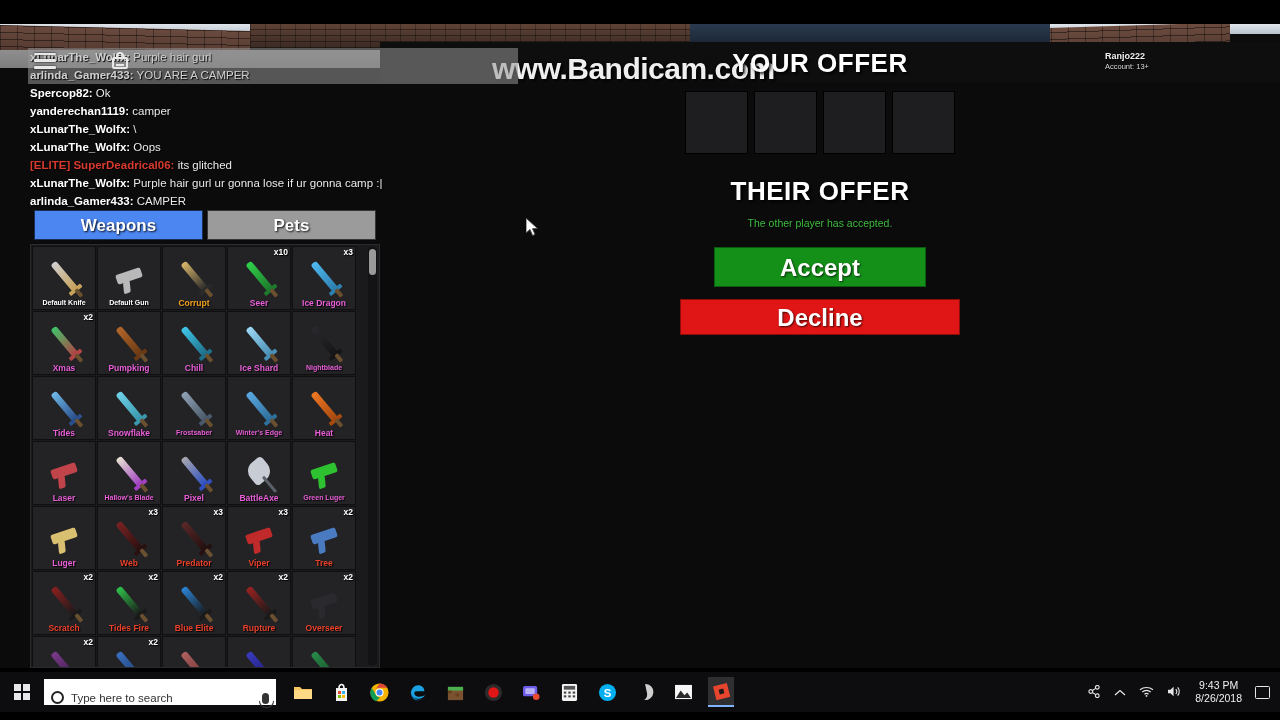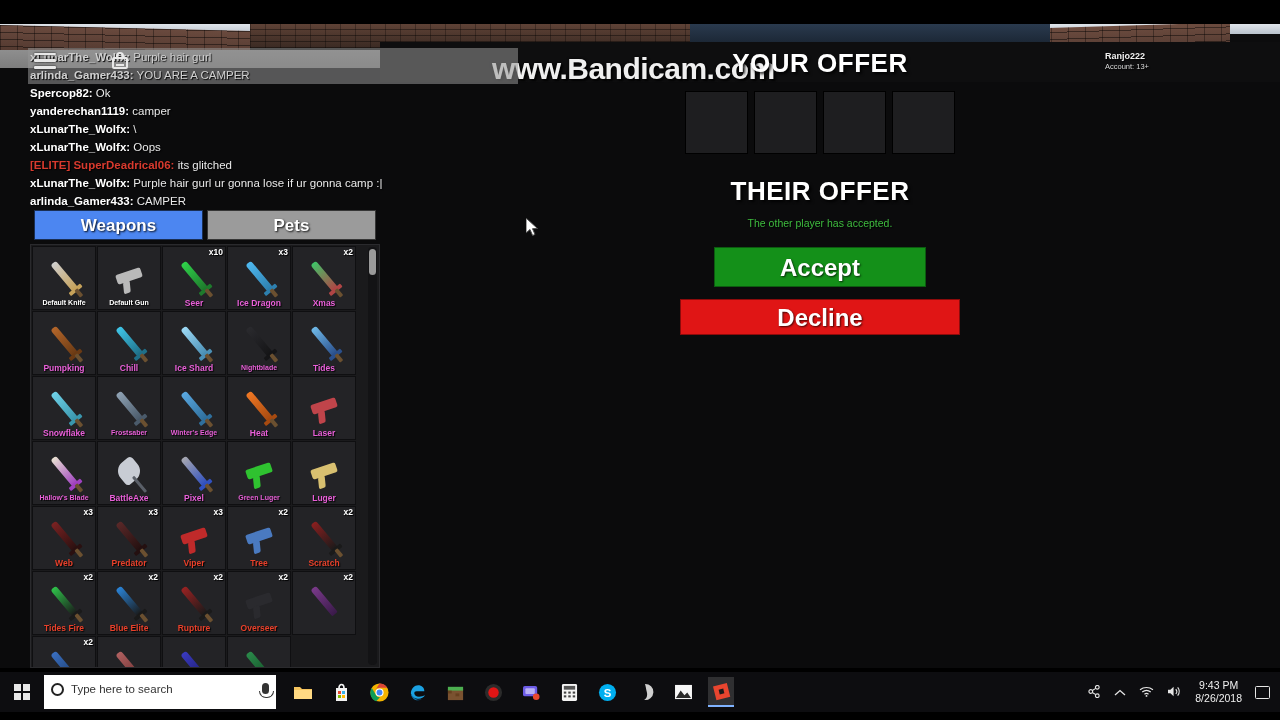--- a/index.html
+++ b/index.html
@@ -171,22 +171,22 @@
 
   
   #taskbar {
     position: absolute; left: 0; top: 672px; width: 1280px; height: 40px;
     background: #0d0d10; display: flex; align-items: center; z-index: 70;
   }
   .start-btn { width: 44px; height: 40px; display: flex; align-items: center; justify-content: center; cursor: pointer; }
   .win-logo { width: 16px; height: 16px; display: grid; grid-template-columns: 1fr 1fr; grid-template-rows: 1fr 1fr; gap: 2px; }
   .win-logo i { background: #e8e8e8; display: block; }
   .search-box {
-    width: 232px; height: 34px; background: #ffffff; display: flex; align-items: flex-start;
-    padding: 8px 7px; gap: 7px; cursor: text;
+    width: 232px; height: 26px; background: #ffffff; display: flex; align-items: flex-end;
+    padding: 1px 7px; gap: 7px; cursor: text;
   }
   .search-box .circ { width: 13px; height: 13px; border: 2px solid #222; border-radius: 50%; flex: 0 0 auto; }
   .search-box .ph { flex: 1; font-size: 11.5px; color: #333; }
   .search-box .mic { width: 7px; height: 11px; border-radius: 4px; background: #333; position: relative; flex: 0 0 auto; }
   .search-box .mic:after { content:''; position: absolute; left: -3px; top: 8px; width: 13px; height: 6px; border: 1.5px solid #333; border-top: none; border-radius: 0 0 7px 7px; }
   .tb-icons { display: flex; align-items: center; gap: 12px; margin-left: 14px; }
   .tb-ico { width: 26px; height: 30px; display: flex; align-items: center; justify-content: center; cursor: pointer; position: relative; }
   .tb-ico.active { background: rgba(255,255,255,.14); border-bottom: 2px solid #7fb2ff; }
   .tray { margin-left: auto; display: flex; align-items: center; gap: 13px; padding-right: 10px; }
   .tray-ico { color: #e6e6e6; font-size: 13px; cursor: pointer; line-height: 1; }
@@ -261,20 +261,28 @@
               <div class="iname sm" style="color: rgb(255, 255, 255);">Default Knife</div>
             </div>
             <div class="inv-cell">
               <div class="thumb" style="transform: translate(-50%, -50%) rotate(-18deg);">
                 <div class="gun" style="background: rgb(185, 185, 185);"></div>
               </div>
               <div class="iname sm" style="color: rgb(255, 255, 255);">Default Gun</div>
             </div>
             <div class="inv-cell">
               <div class="thumb">
+                <div class="blade" style="background: linear-gradient(rgb(217, 183, 106), rgb(42, 42, 42));"></div>
+                <div class="hilt" style="background: rgb(42, 42, 42);"></div>
+                <div class="grip"></div>
+              </div>
+              <div class="iname" style="color: rgb(240, 160, 32);">Corrupt</div>
+            </div>
+            <div class="inv-cell">
+              <div class="thumb">
                 <div class="blade" style="background: linear-gradient(rgb(47, 210, 74), rgb(30, 122, 44));"></div>
                 <div class="hilt" style="background: rgb(30, 122, 44);"></div>
                 <div class="grip"></div>
               </div>
               <div class="qty">x10</div>
               <div class="iname" style="color: rgb(232, 95, 216);">Seer</div>
             </div>
             <div class="inv-cell">
               <div class="thumb">
                 <div class="blade" style="background: linear-gradient(rgb(79, 185, 240), rgb(45, 127, 174));"></div>
@@ -374,32 +382,32 @@
             <div class="inv-cell">
               <div class="thumb">
                 <div class="blade" style="background: linear-gradient(rgb(232, 226, 210), rgb(160, 64, 192));"></div>
                 <div class="hilt" style="background: rgb(160, 64, 192);"></div>
                 <div class="grip"></div>
               </div>
               <div class="iname sm" style="color: rgb(232, 95, 216);">Hallow's Blade</div>
             </div>
             <div class="inv-cell">
               <div class="thumb">
+                <div class="blade" style="background: linear-gradient(rgb(168, 168, 176), rgb(48, 80, 192));"></div>
+                <div class="hilt" style="background: rgb(48, 80, 192);"></div>
+                <div class="grip"></div>
+              </div>
+              <div class="iname" style="color: rgb(232, 95, 216);">Pixel</div>
+            </div>
+            <div class="inv-cell">
+              <div class="thumb">
                 <div class="axehead" style="background: rgb(200, 204, 212);"></div>
                 <div class="grip" style="position: absolute; left: 9px; top: 18px; width: 3px; height: 20px; background: rgb(90, 95, 104);"></div>
               </div>
               <div class="iname" style="color: rgb(232, 95, 216);">BattleAxe</div>
-            </div>
-            <div class="inv-cell">
-              <div class="thumb">
-                <div class="blade" style="background: linear-gradient(rgb(168, 168, 176), rgb(48, 80, 192));"></div>
-                <div class="hilt" style="background: rgb(48, 80, 192);"></div>
-                <div class="grip"></div>
-              </div>
-              <div class="iname" style="color: rgb(232, 95, 216);">Pixel</div>
             </div>
             <div class="inv-cell">
               <div class="thumb" style="transform: translate(-50%, -50%) rotate(-18deg);">
                 <div class="gun" style="background: rgb(47, 194, 48);"></div>
               </div>
               <div class="iname sm" style="color: rgb(232, 95, 216);">Green Luger</div>
             </div>
             <div class="inv-cell">
               <div class="thumb" style="transform: translate(-50%, -50%) rotate(-18deg);">
                 <div class="gun" style="background: rgb(216, 192, 112);"></div>

